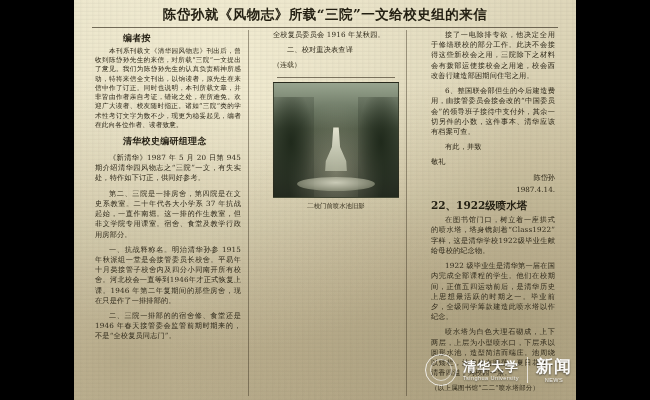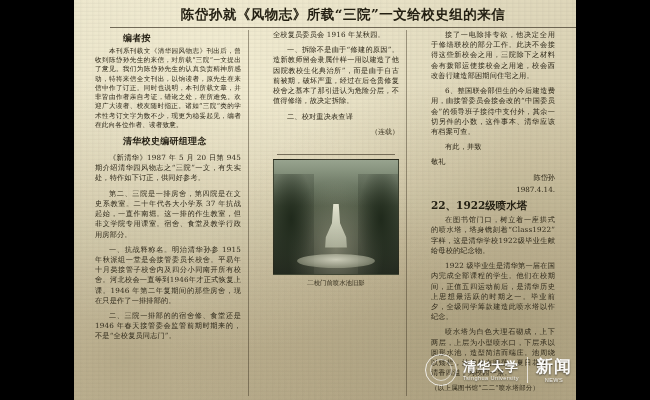--- a/index.html
+++ b/index.html
@@ -64,21 +64,20 @@
   }
 
   
   .headline-wrap {
     position: absolute;
     left: 0;
     top: 6px;
     width: 502px;
     text-align: center;
     z-index: 5;
-    padding-left: 18px;
   }
   .headline {
     font-family: "DejaVu Serif", "Liberation Serif", serif;
     font-size: 13.5px;
     font-weight: 700;
     letter-spacing: 0.5px;
     color: #231f12;
     white-space: nowrap;
   }
   .rule {
@@ -150,23 +149,23 @@
     font-size: 15px;
     font-weight: 700;
     text-align: center;
     color: #1e1a0f;
     letter-spacing: 1px;
     margin: 6px 0 1px 0;
   }
   .feature-sub {
     font-family: "DejaVu Serif", "Liberation Serif", serif;
     font-size: 7px;
-    text-align: right;
+    text-align: left;
     color: #3a3320;
-    margin-bottom: 17px;
+    margin-bottom: 7px;
   }
   .feature-rule {
     height: 1px;
     background: #4a4231;
     opacity: .7;
     margin: 0 4px 4px 4px;
   }
   .item-head {
     font-family: "DejaVu Serif", "Liberation Serif", serif;
     font-size: 10.5px;
@@ -339,23 +338,20 @@
         <div class="blk">
           <div class="body-txt">二、三院一排部的的宿舍修、食堂还是 1946 年春天接管委会监管前期时期来的，不是“全校复员同志门”。</div>
         </div>
       </div>
 
       <div class="col c2">
         <div class="blk">
           <div class="body-txt noind">全校复员委员会 1916 年某秋园。</div>
         </div>
 
-        <div class="blk">
-          <div class="body-txt">一、拆除不是由于“修建的原因”。造新教师留会隶属什样一用以建造了他因院教校生化典治所”，而是由于自古前被期，破坏严重，经过在后仓贵修复校舍之基本了那引进认为危险分层，不值得修缮，故决定拆除。</div>
-        </div>
         <div class="blk">
           <div class="body-txt">二、校对重决表查译</div>
         </div>
 
         <div class="feature-sub">（连载）</div>
         <div class="feature-rule"></div>
 
         <div class="photo">
           <div class="sky"></div>
           <div class="tree-l"></div>

